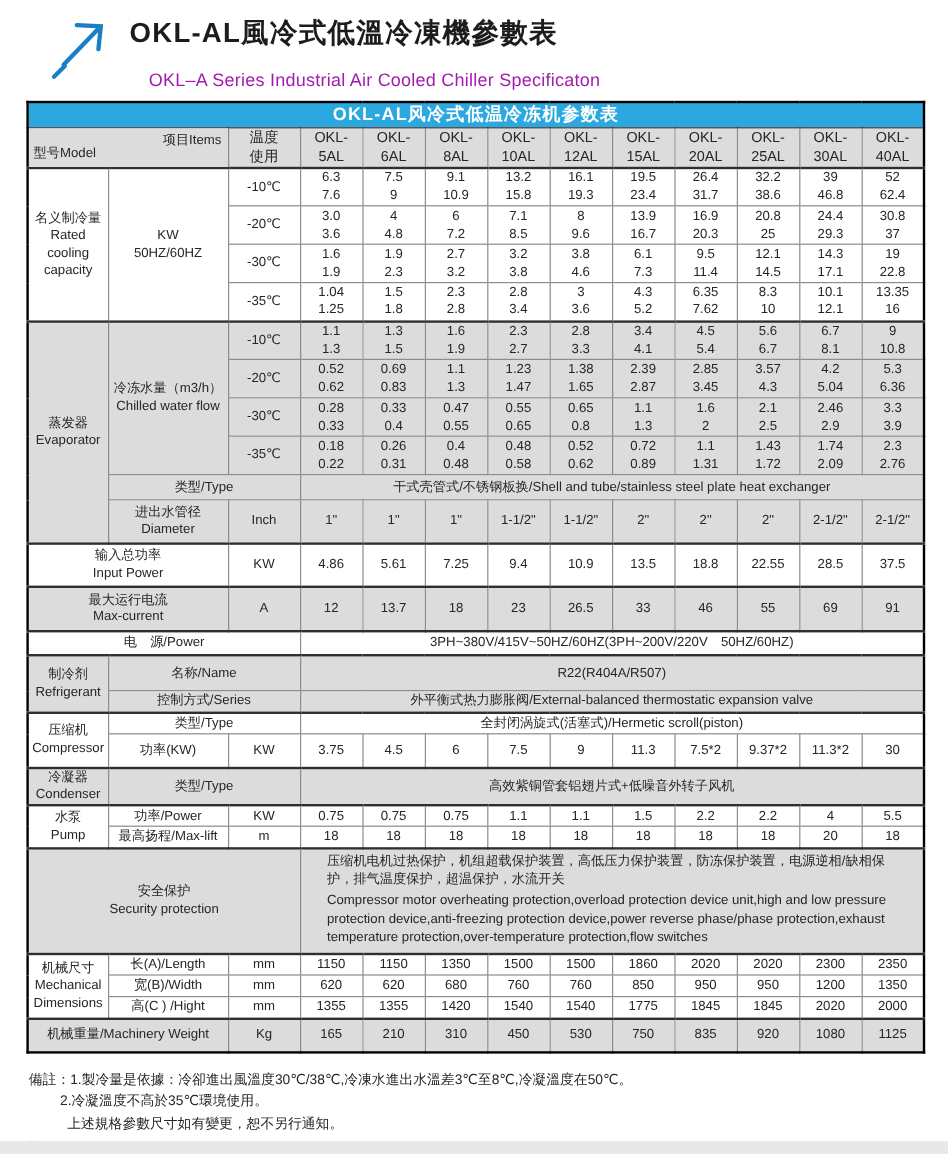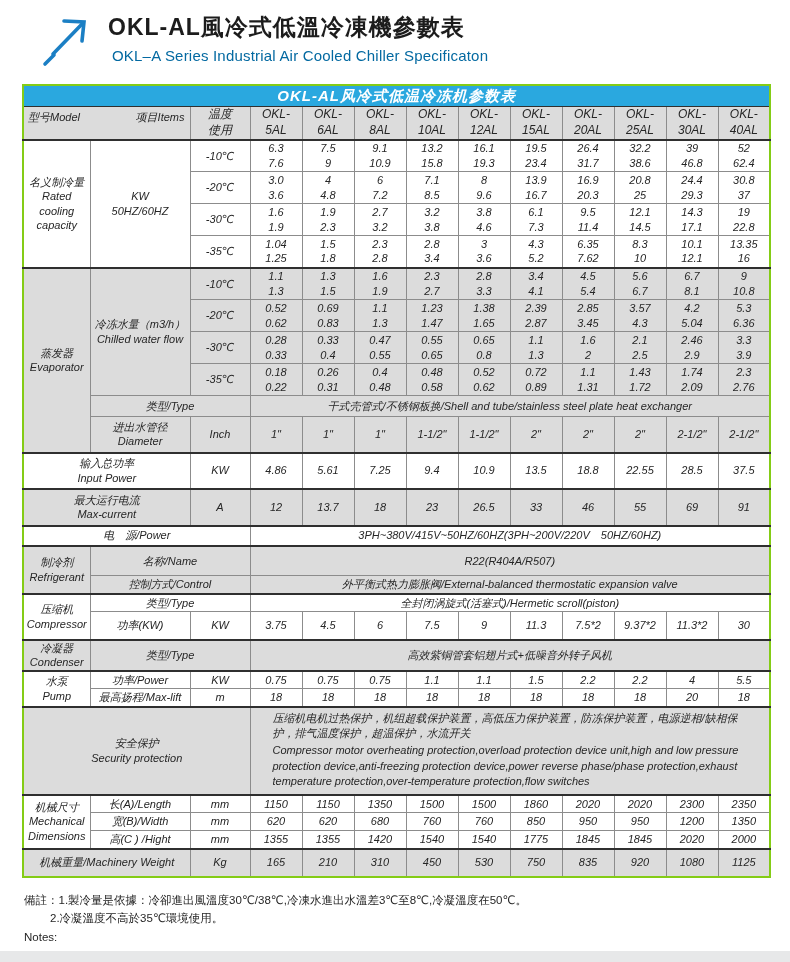--- a/index.html
+++ b/index.html
@@ -6,35 +6,35 @@
   body{
     width:790px;height:962px;background:#ffffff;overflow:hidden;
     font-family:"Liberation Sans","DejaVu Sans",sans-serif;color:#2a2a2a;
     position:relative;
   }
   
   .header-block{display:flex;align-items:flex-start;padding:10px 0 0 38px;height:70px;}
   .logo{width:62px;height:58px;flex:0 0 auto;}
   .titles{margin-left:8px;}
   .title-zh{font-size:23px;font-weight:700;letter-spacing:1px;color:#1c1c1c;margin:2px 0 2px 0;}
-  .title-en{font-size:15px;font-weight:500;letter-spacing:0.2px;color:#0369a1;margin:4px;}
+  .title-en{font-size:15px;font-weight:500;letter-spacing:0.2px;color:#a21caf;margin:16px;}
   
   .table-wrap{margin:4px 0 0 22px;}
-  table{border-collapse:collapse;table-layout:fixed;width:747px;border:2px solid #84cc16;font-style:italic;}
+  table{border-collapse:collapse;table-layout:fixed;width:747px;border:2px solid #000000;}
   td{border:1px solid #8c8c8c;text-align:center;vertical-align:middle;
      font-size:11px;line-height:1.32;padding:0 1px;overflow:hidden;color:#262626;}
   tr.w td{background:#ffffff;}
   tr.g td{background:#dcdcdc;}
   tr.group-top td{border-top:2px solid #2f2f2f;}
   td.banner{background:#2aa8df;color:#ffffff;font-size:15px;font-weight:700;
             letter-spacing:1px;height:20px;border:1px solid #2f2f2f;}
   tr.header-row td{height:28px;font-size:12px;}
   td.corner{position:relative;
     background-image:linear-gradient(to bottom right,transparent 49.4%,#8c8c8c 49.4%,#8c8c8c 50.6%,transparent 50.6%);}
-  td.corner .c-left{position:absolute;left:4px;bottom:14px;font-size:11px;}
+  td.corner .c-left{position:absolute;left:4px;bottom:3px;font-size:11px;}
   td.corner .c-right{position:absolute;right:5px;top:3px;font-size:11px;}
   td.wide{text-align:center;padding:0 4px;}
   td.security{text-align:left;padding:3px 22px;line-height:1.42;}
   td.security .para{margin:0 0 1px 0;}
   
   .notes{margin:13px 0 0 24px;font-size:11.5px;line-height:1.62;color:#262626;width:744px;}
   .note-line{white-space:normal;}
   .ind1{padding-left:26px;}
   .ind2{padding-left:32px;}
   .bottom-strip{position:absolute;left:0;bottom:0;width:790px;height:11px;background:#e7e8e9;}
@@ -253,21 +253,21 @@
         <tr class="w group-top" style="height: 20px;">
           <td colspan="3">电　源/Power</td>
           <td colspan="10" class="wide">3PH~380V/415V~50HZ/60HZ(3PH~200V/220V　50HZ/60HZ)</td>
         </tr>
         <tr class="g group-top" style="height: 30px;">
           <td rowspan="2">制冷剂<br>Refrigerant</td>
           <td colspan="2">名称/Name</td>
           <td colspan="10" class="wide">R22(R404A/R507)</td>
         </tr>
         <tr class="g" style="height: 18px;">
-          <td colspan="2">控制方式/Control</td>
+          <td colspan="2">控制方式/Series</td>
           <td colspan="10" class="wide">外平衡式热力膨胀阀/External-balanced thermostatic expansion valve</td>
         </tr>
         <tr class="w group-top" style="height: 18px;">
           <td rowspan="2">压缩机<br>Compressor</td>
           <td colspan="2">类型/Type</td>
           <td colspan="10" class="wide">全封闭涡旋式(活塞式)/Hermetic scroll(piston)</td>
         </tr>
         <tr class="w" style="height: 28px;">
           <td>功率(KW)</td>
           <td>KW</td>
@@ -380,16 +380,17 @@
           <td>1080</td>
           <td>1125</td>
         </tr>
       </tbody>
   </table>
 </div>
 
 <div class="notes" id="notes">
     <div class="note-line">備註：1.製冷量是依據：冷卻進出風溫度30℃/38℃,冷凍水進出水溫差3℃至8℃,冷凝溫度在50℃。</div>
     <div class="note-line ind1">2.冷凝溫度不高於35℃環境使用。</div>
+    <div class="note-line ind2">上述規格參數尺寸如有變更，恕不另行通知。</div>
     <div class="note-line">Notes:</div>
     <div class="note-line">1. Rated cooling capacity is based on: the cooling air inlet and outlet temperature 30 ℃ to 38 ℃, chilled water inlet and outlet temperature difference 3 ℃ to 8 ℃; cooling temperature 50 ℃.</div>
   </div>
 <div class="bottom-strip"></div>
 
 </body></html>

